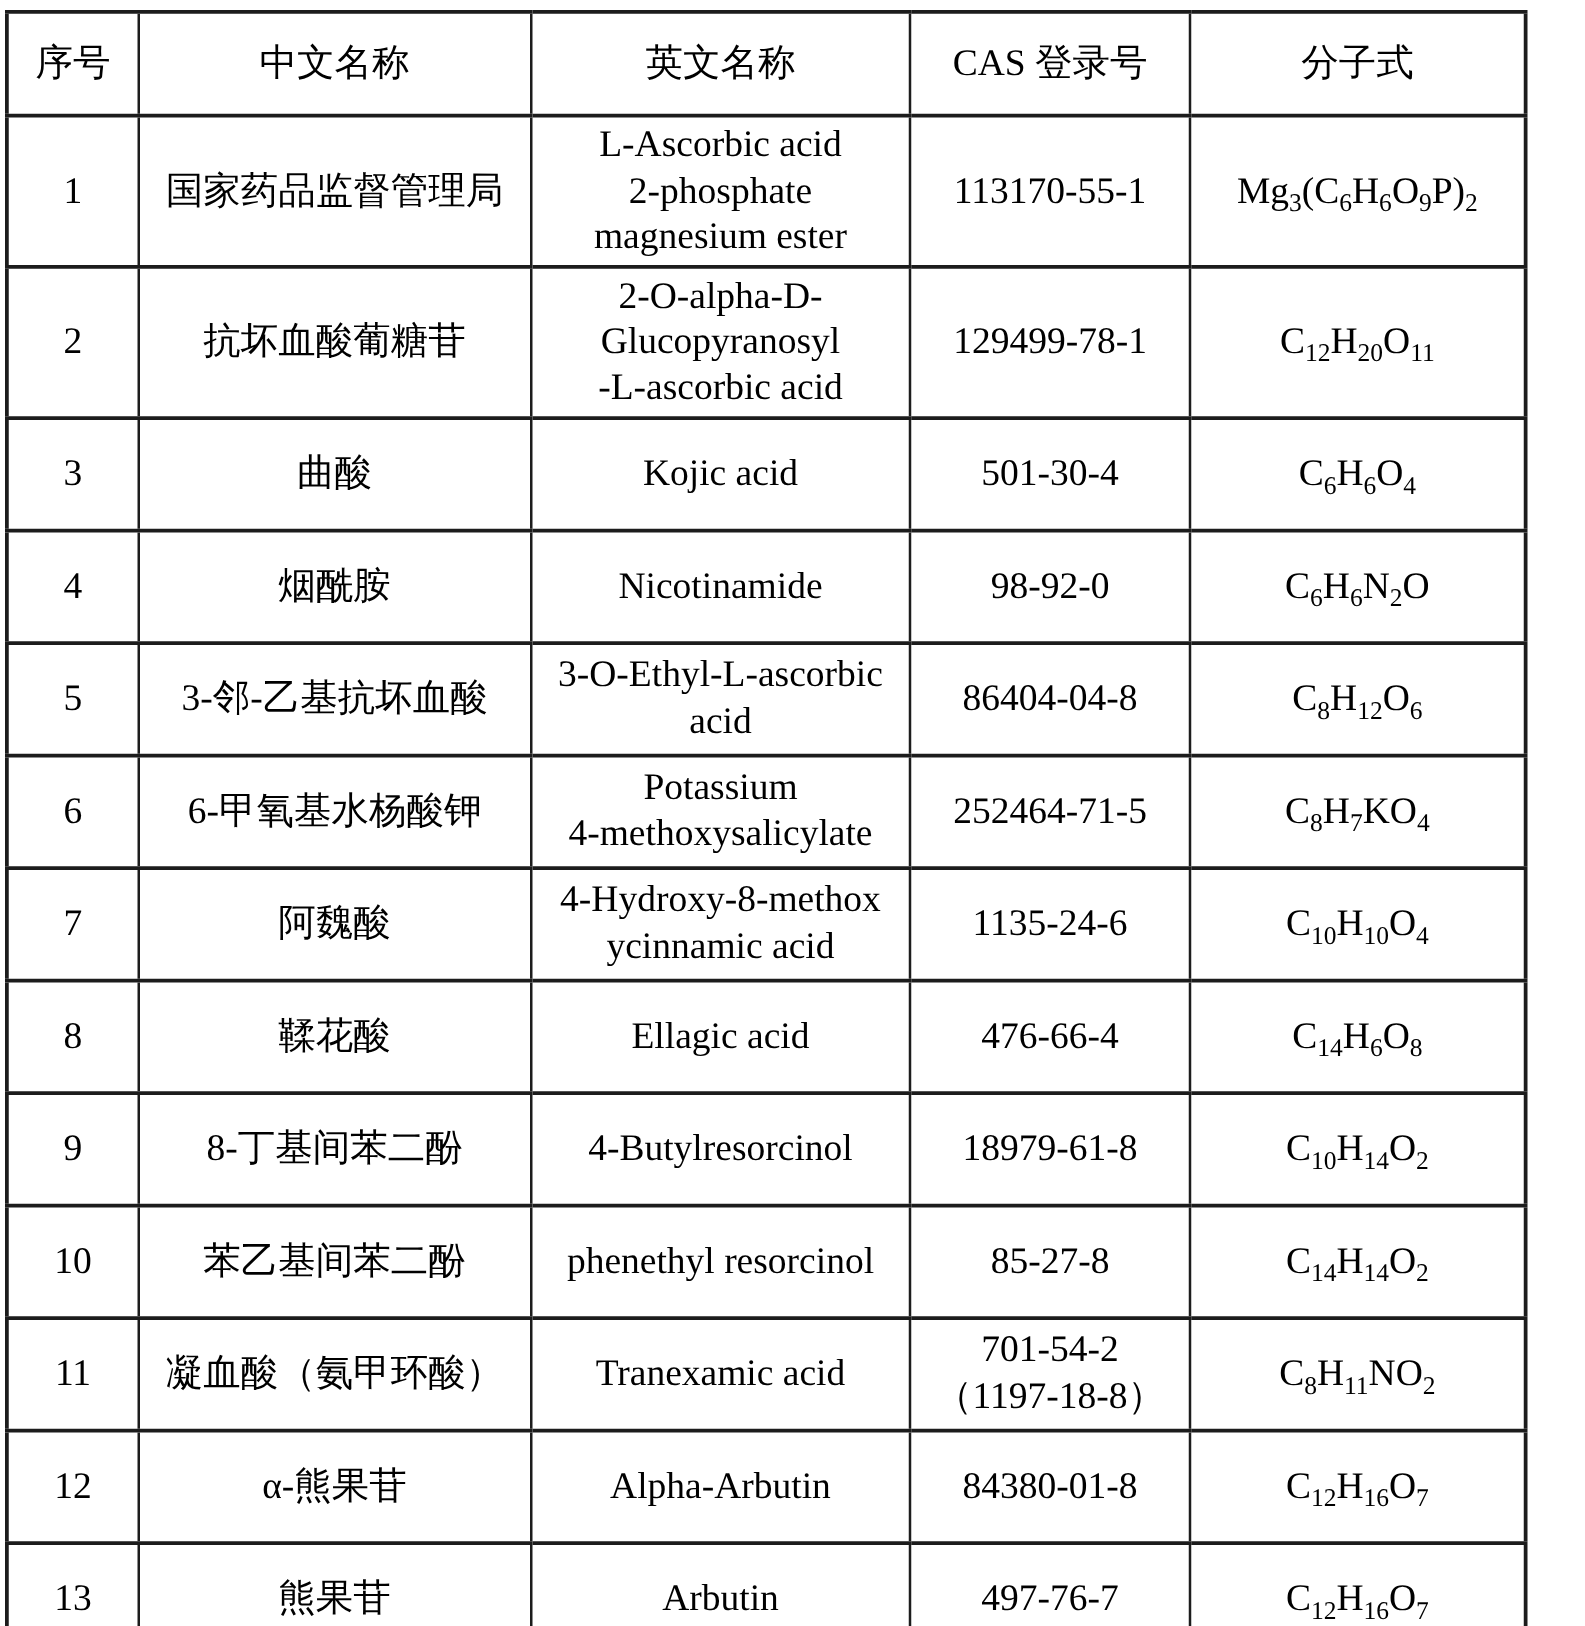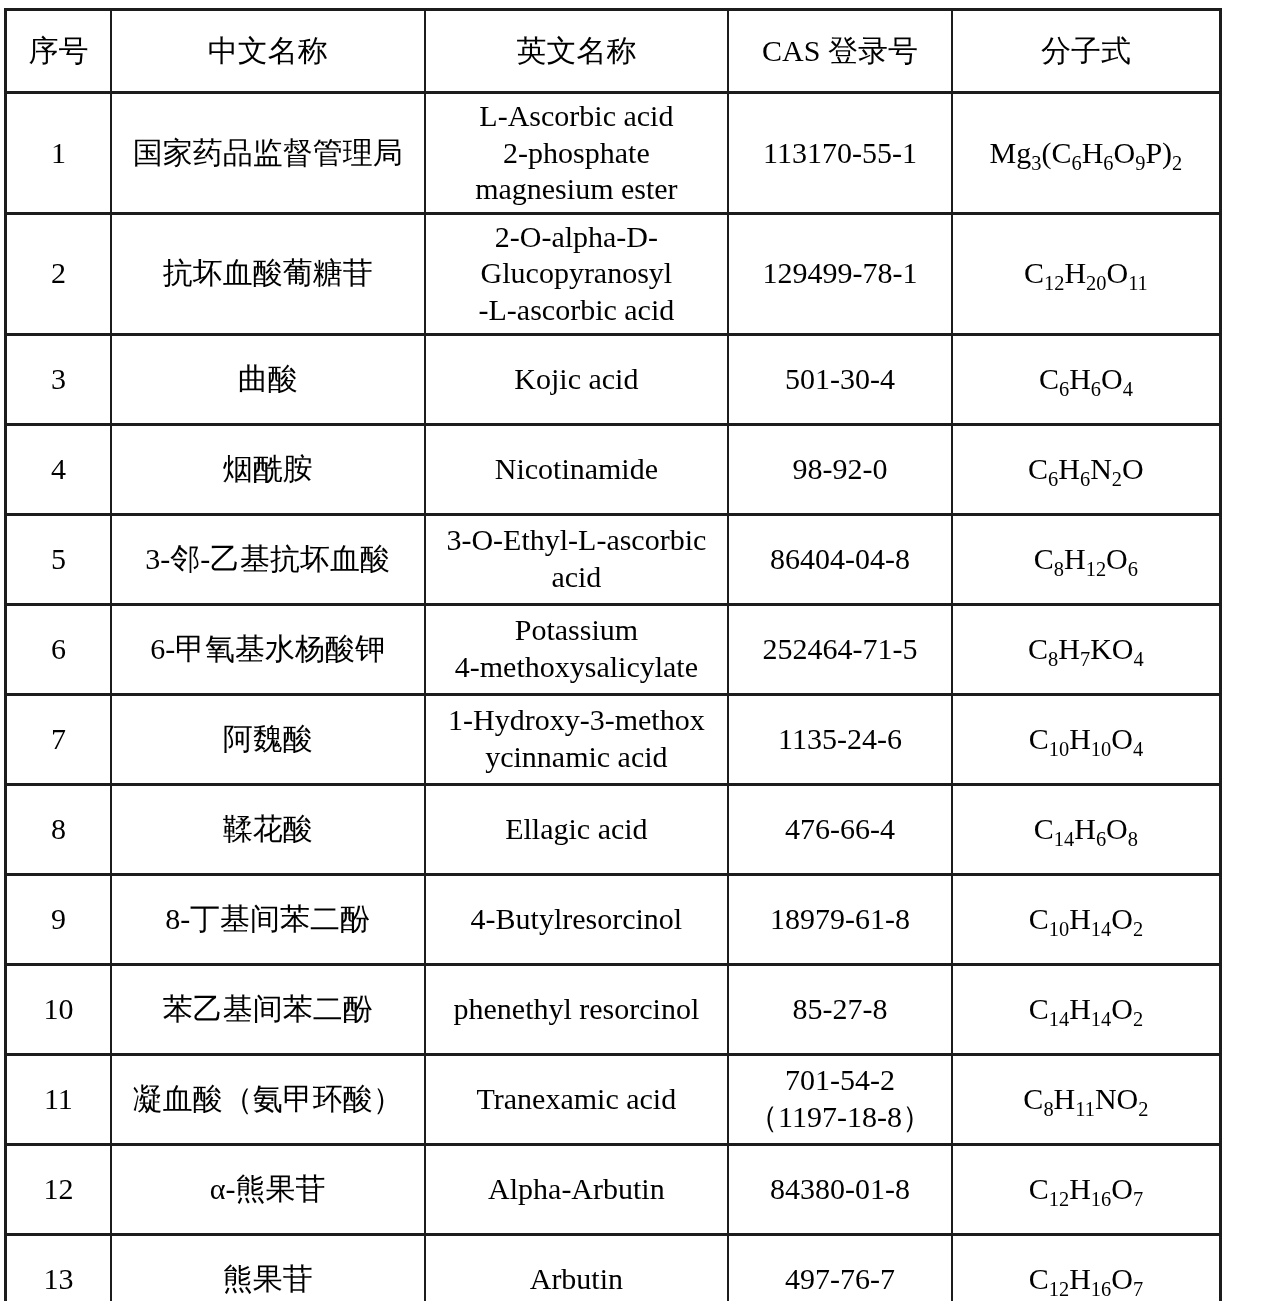--- a/index.html
+++ b/index.html
@@ -130,21 +130,21 @@
           <td>6</td>
           <td>6-甲氧基水杨酸钾</td>
           <td>Potassium
 4-methoxysalicylate</td>
           <td>252464-71-5</td>
           <td>C<sub>8</sub>H<sub>7</sub>KO<sub>4</sub></td>
         </tr>
         <tr>
           <td>7</td>
           <td>阿魏酸</td>
-          <td>1-Hydroxy-3-methox
+          <td>4-Hydroxy-8-methox
 ycinnamic acid</td>
           <td>1135-24-6</td>
           <td>C<sub>10</sub>H<sub>10</sub>O<sub>4</sub></td>
         </tr>
         <tr>
           <td>8</td>
           <td>鞣花酸</td>
           <td>Ellagic acid</td>
           <td>476-66-4</td>
           <td>C<sub>14</sub>H<sub>6</sub>O<sub>8</sub></td>

